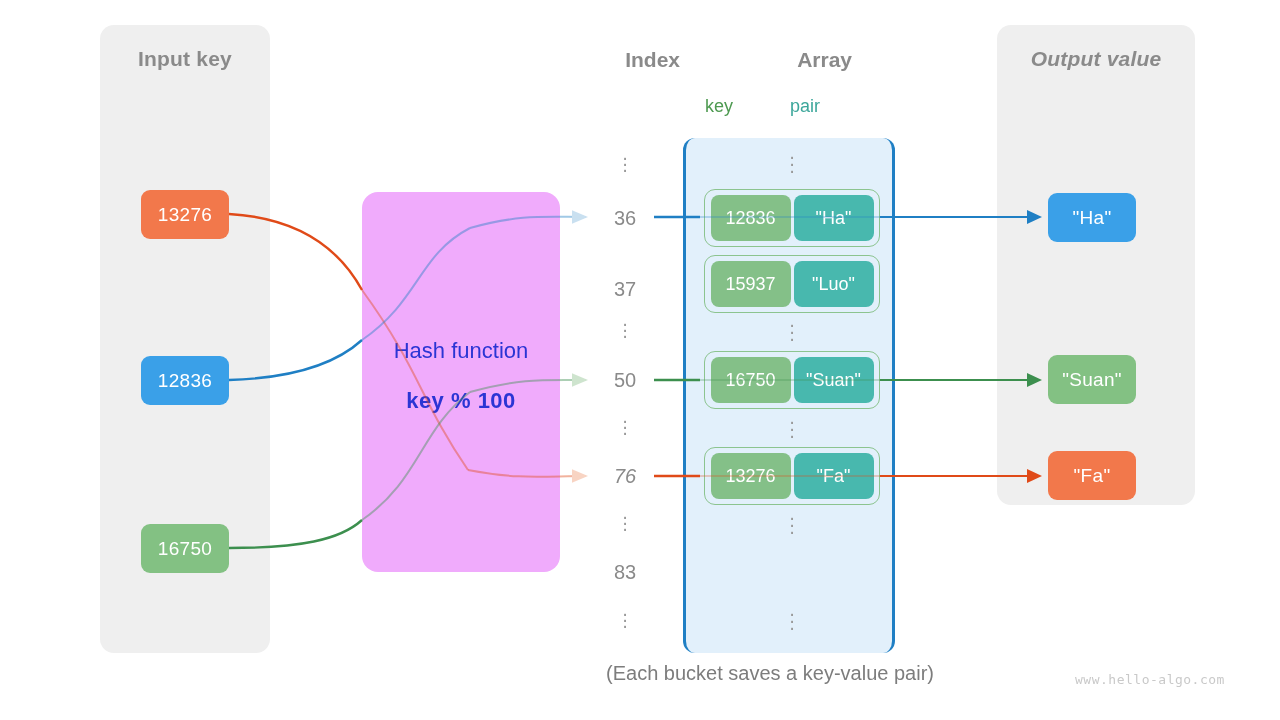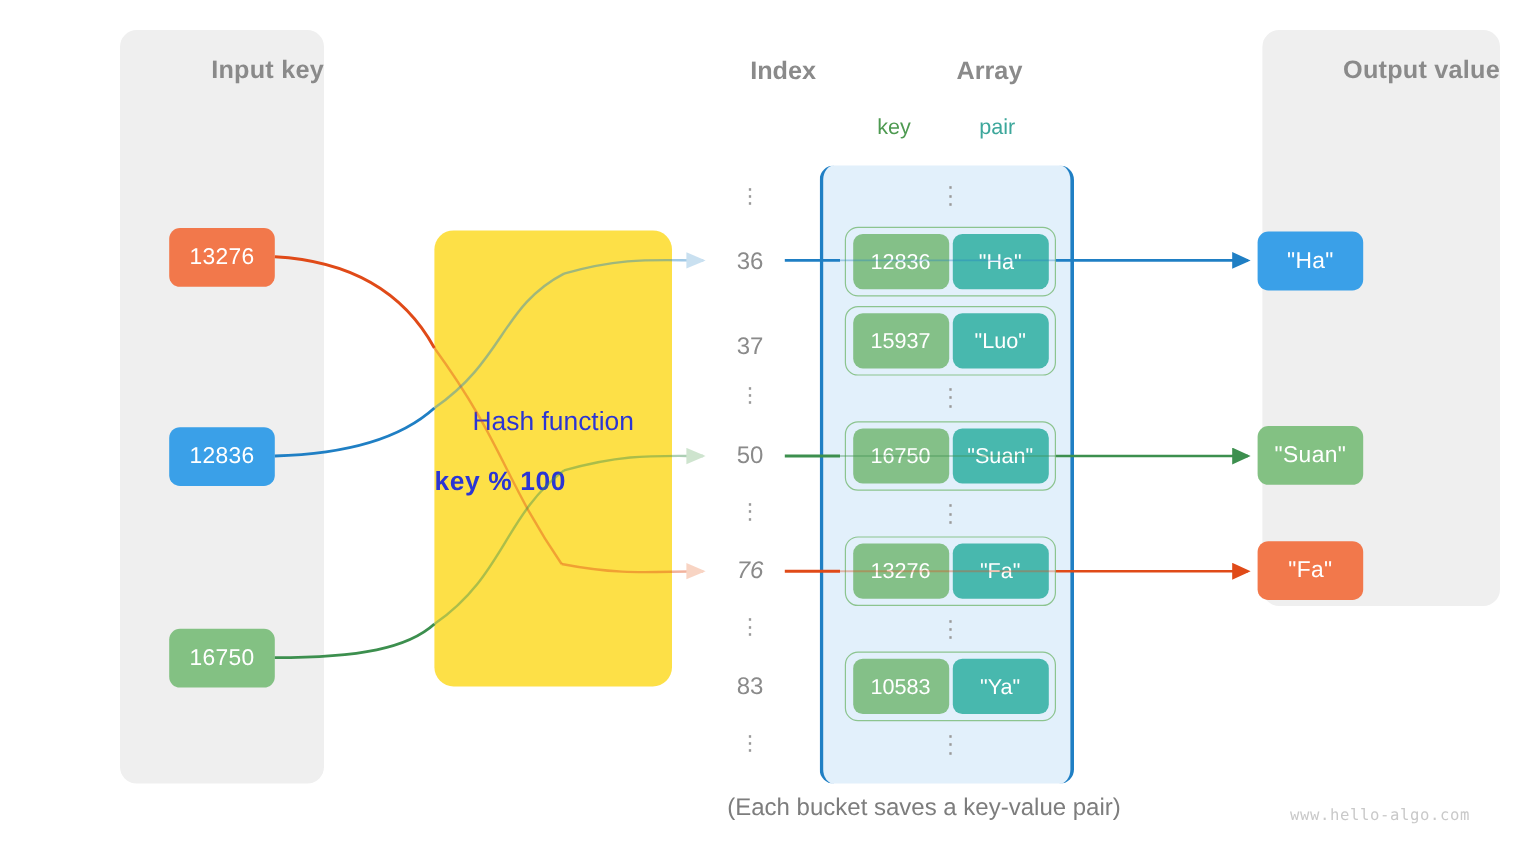--- a/index.html
+++ b/index.html
@@ -8,57 +8,57 @@
     font-family:"Liberation Sans","DejaVu Sans",sans-serif;
     position:relative;
   }
   #stage{position:absolute;left:0;top:0;width:1280px;height:720px;}
 
   
   .panel{
     position:absolute;background:#efefef;border-radius:14px;
   }
   #input-panel{left:100px;top:25px;width:170px;height:628px;}
-  #output-panel{left:1052px;top:25px;width:198px;height:480px;}
+  #output-panel{left:997px;top:25px;width:198px;height:480px;font-style:italic;}
   .panel-title{
-    position:absolute;width:100%;text-align:right;top:22px;
+    position:absolute;width:100%;text-align:center;top:22px;
     font-size:21px;font-weight:bold;color:#8a8a8a;letter-spacing:.2px;
   }
 
   
   .pill{
     position:absolute;border-radius:9px;color:#ffffff;
     display:flex;align-items:center;justify-content:center;
     font-size:19px;letter-spacing:.3px;
   }
   .pill.key-in{width:88px;height:49px;}
   .pill.val-out{width:88px;height:49px;}
 
   
   #hash-box{
     position:absolute;left:362px;top:192px;width:198px;height:380px;
-    background:#fde047;border-radius:16px;
+    background:#f0abfc;border-radius:16px;
   }
   #hash-title{
     position:absolute;left:0;width:100%;text-align:center;top:146px;
     font-size:22px;color:#2b35d4;
   }
   #hash-formula{
-    position:absolute;left:0;width:100%;top:196px;
+    position:absolute;left:0;width:100%;text-align:center;top:196px;
     font-size:22px;font-weight:bold;color:#2b35d4;letter-spacing:.5px;
   }
 
   
   .col-head{
     position:absolute;font-size:21px;font-weight:bold;color:#8a8a8a;
     text-align:right;
   }
   #index-head{left:570px;top:48px;width:110px;}
   #array-head{left:722px;top:48px;width:130px;}
-  .sub-head{position:absolute;font-size:18px;text-align:center;}
+  .sub-head{position:absolute;font-size:18px;text-align:left;}
   #key-head{left:705px;top:96px;width:80px;color:#4e9a51;}
   #value-head{left:790px;top:96px;width:82px;color:#3da79b;}
 
   
   #index-col{position:absolute;left:570px;top:130px;width:110px;height:520px;}
   .idx-cell{
     position:absolute;left:0;width:110px;text-align:center;
     font-size:20px;color:#8a8a8a;
   }
   .idx-dots{
@@ -204,24 +204,20 @@
       <div class="cell-key">13276</div>
       <div class="cell-val">"Fa"</div>
     </div>
 
     <div class="arr-dots" style="top:376px;">
         <span>·</span>
         <span>·</span>
         <span>·</span>
       </div>
 
-    <div class="bucket" style="top:405px;">
-      <div class="cell-key">10583</div>
-      <div class="cell-val">"Ya"</div>
-    </div>
 
     <div class="arr-dots" style="top:472px;">
         <span>·</span>
         <span>·</span>
         <span>·</span>
       </div>
   </div>
 
   <div class="panel" id="output-panel">
     <div class="panel-title">Output value</div>

